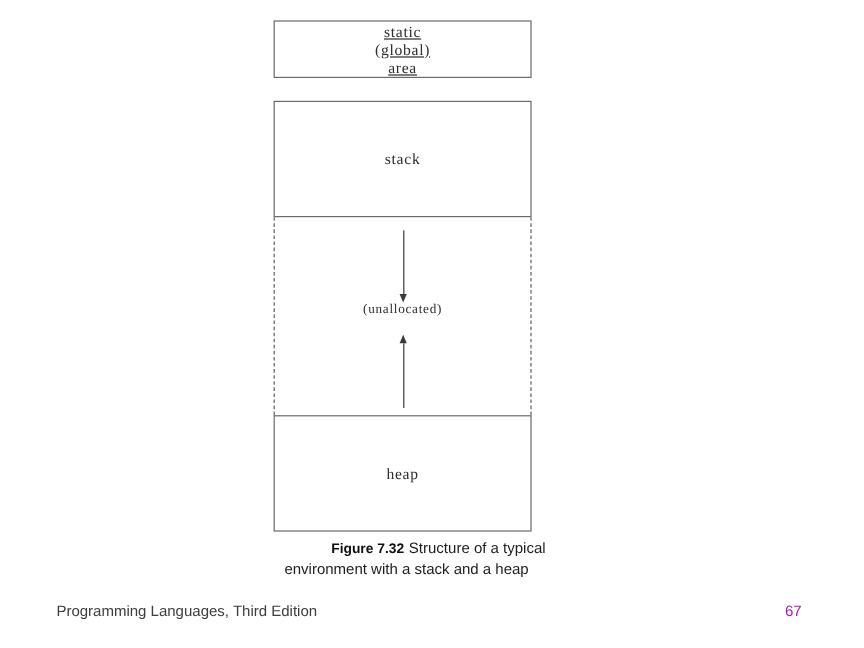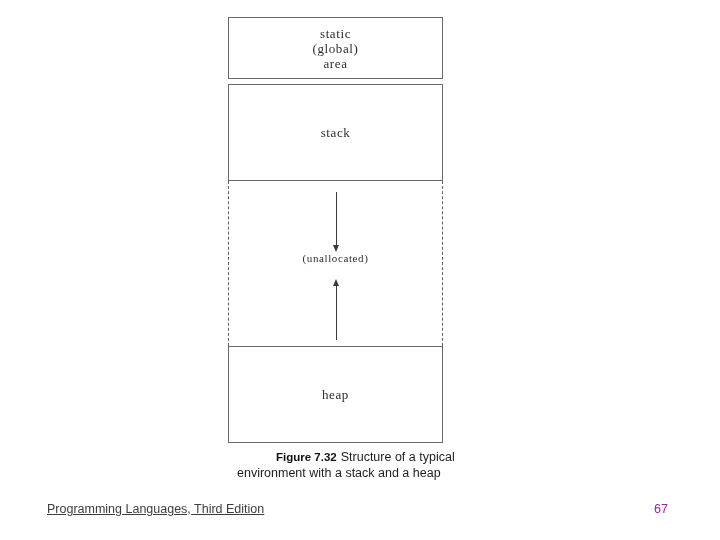--- a/index.html
+++ b/index.html
@@ -25,21 +25,21 @@
     display: flex;
     align-items: center;
     justify-content: center;
     text-align: center;
     font-family: "Liberation Serif", serif;
     font-size: 13px;
     letter-spacing: 0.6px;
     color: #2e2e2e;
     line-height: 15px;
   }
-  .static-box { top: 17px;  height: 62px; }
+  .static-box { top: 17px;  height: 48px; text-decoration: underline; }
   .stack-box  { top: 84px;  height: 97px; }
   .heap-box   { top: 346px; height: 97px; }
   .static-box .lbl { white-space: pre-line; }
 
   
   .unalloc {
     position: absolute;
     left: 228px;
     top: 181px;
     width: 215px;
@@ -97,21 +97,20 @@
     padding-left: 39px;
   }
 
   
   .footer-left {
     position: absolute;
     left: 47px;
     top: 502px;
     font-size: 12.5px;
     color: #3d3d3d;
-    text-decoration: underline;
   }
   .footer-right {
     position: absolute;
     right: 52px;
     top: 502px;
     font-size: 12.5px;
     color: #a21caf;
   }
 </style>
 </head>

